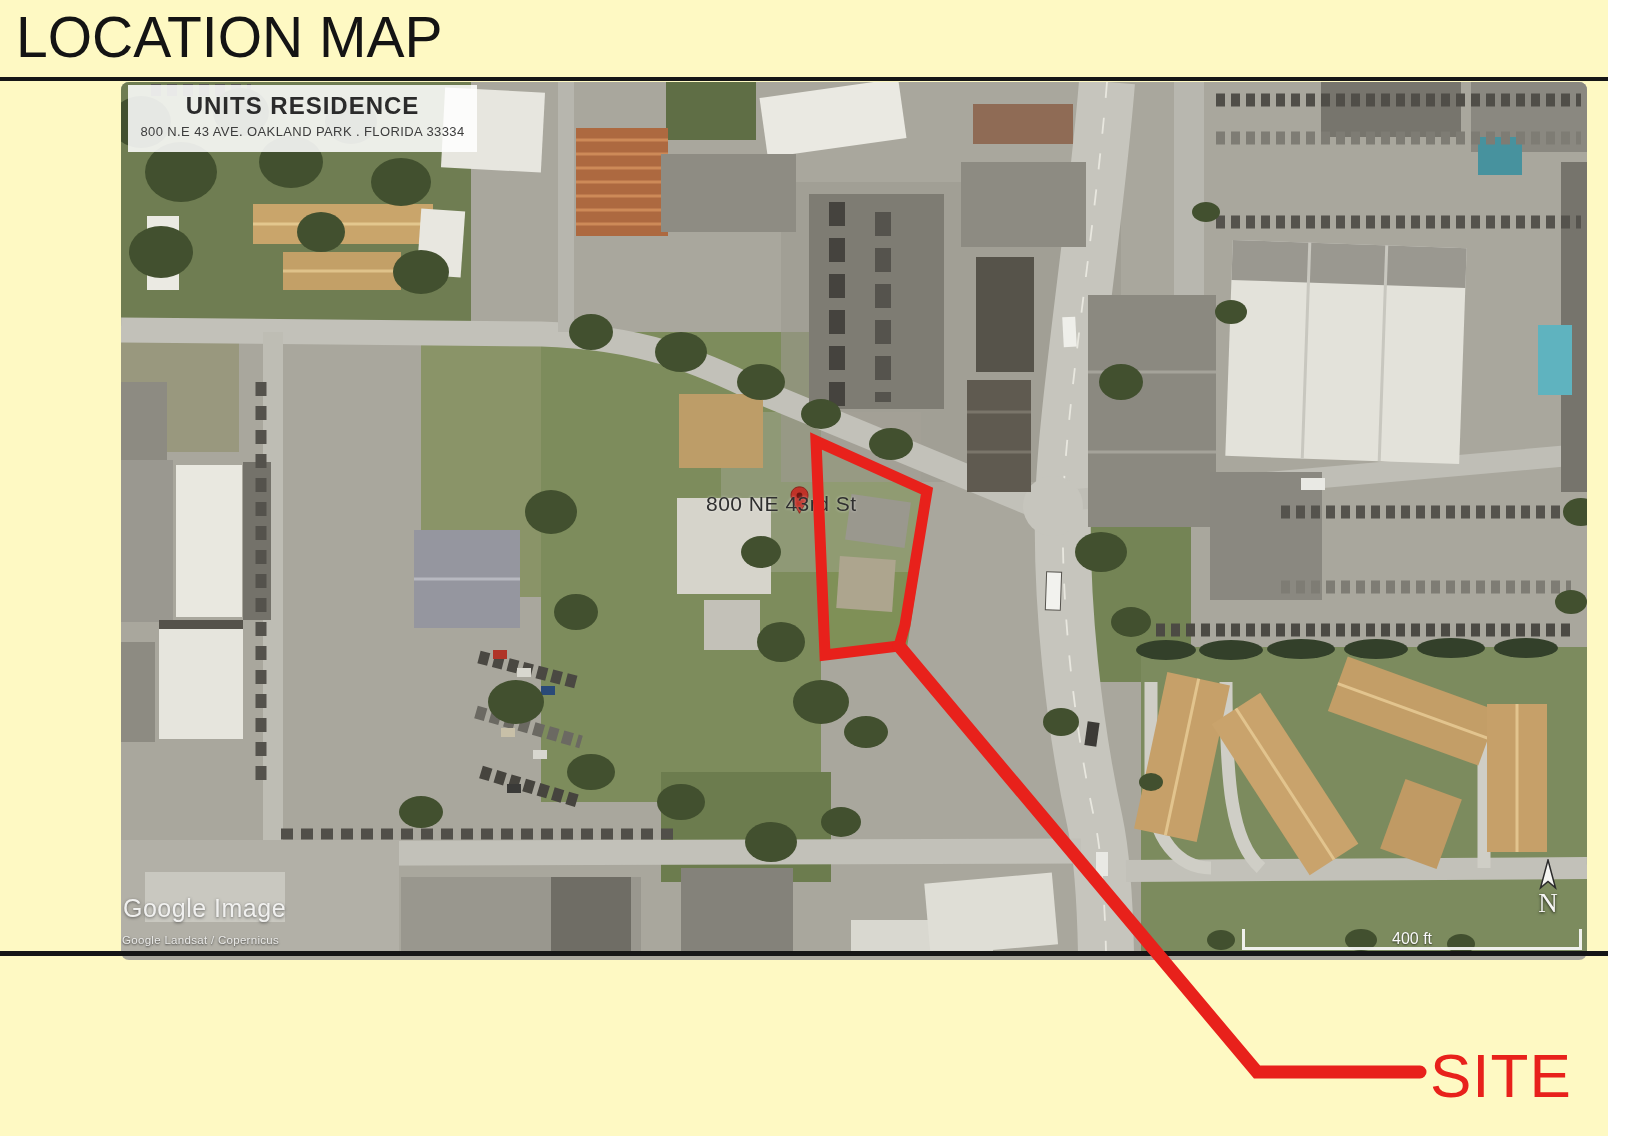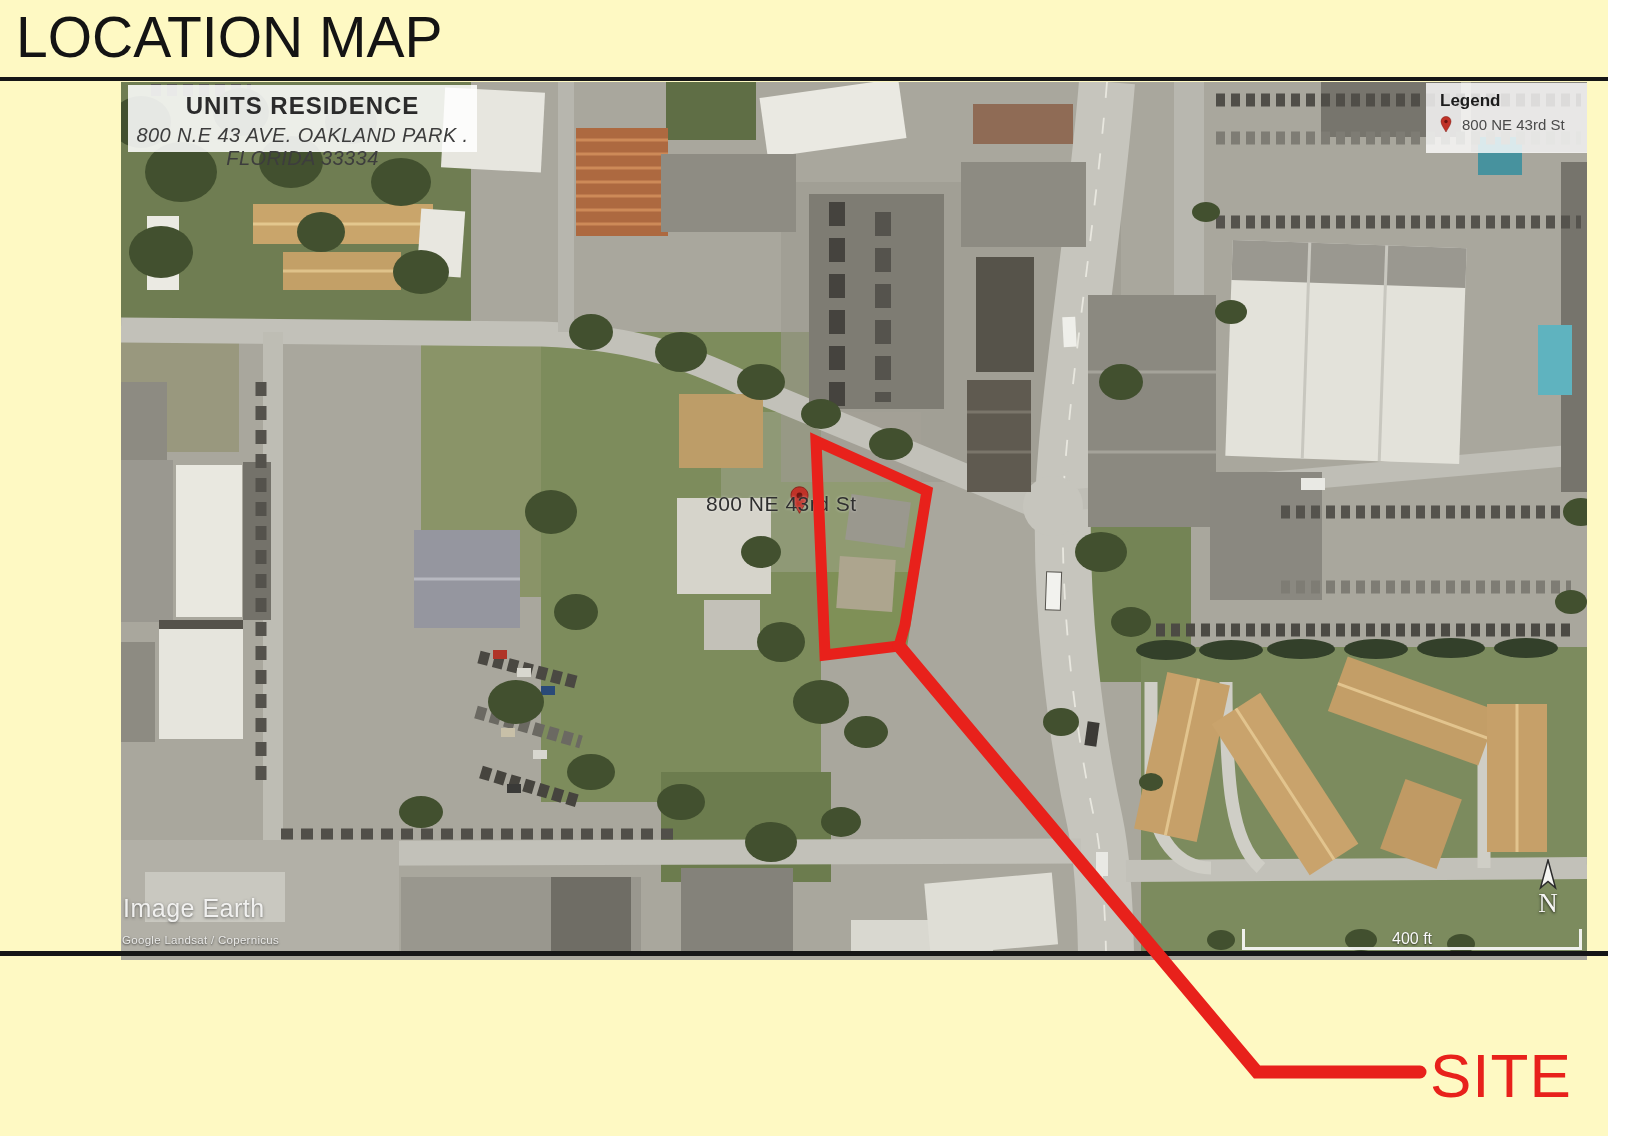--- a/index.html
+++ b/index.html
@@ -4,27 +4,27 @@
 <style>
   html,body{margin:0;padding:0;background:#ffffff;}
   .page{position:relative;width:1608px;height:1136px;background:#fef9c3;overflow:hidden;
         font-family:"Liberation Sans",sans-serif;}
   .page-title{position:absolute;left:16px;top:4px;margin:0;font-size:57px;font-weight:400;
               color:#141414;letter-spacing:0;}
   .rule{position:absolute;left:0;width:1626px;background:#161616;z-index:5;}
   .rule-top{top:77px;height:4px;}
   .rule-bottom{top:951px;height:5px;}
   .map{position:absolute;left:121px;top:82px;width:1466px;height:878px;overflow:hidden;z-index:1;
-       background:#a9a79d;}
+       background:#a9a79d;border-radius:8px;}
   .scene{position:absolute;left:0;top:0;width:1466px;height:871px;display:block;}
   
   .titleblock{position:absolute;left:7px;top:3px;width:349px;height:67px;
               background:rgba(255,255,255,.87);text-align:center;z-index:3;}
   .tb-title{margin-top:7px;font-size:24px;font-weight:bold;color:#2b2b2b;letter-spacing:1px;}
-  .tb-addr{margin-top:4px;font-size:20px;color:#3d3d3d;letter-spacing:.4px;font-style:italic;}
+  .tb-addr{margin-top:4px;font-size:13px;color:#3d3d3d;letter-spacing:.4px;}
   
   .legend{position:absolute;right:0;top:1px;width:161px;height:70px;
           background:rgba(255,255,255,.8);z-index:3;padding-left:14px;box-sizing:border-box;}
   .legend-title{margin-top:8px;font-size:17px;font-weight:bold;color:#1c1c1c;}
   .legend-item{display:flex;align-items:center;margin-top:5px;}
   .legend-label{font-size:15px;color:#4a4a4a;margin-left:10px;}
   
   .pin-map{position:absolute;left:668px;top:404px;width:21px;height:29px;z-index:2;}
   .street-label{position:absolute;left:585px;top:410px;z-index:3;font-size:21px;color:#2f2f2f;
                 letter-spacing:.5px;text-shadow:0 0 3px rgba(255,255,255,.55);white-space:nowrap;}
@@ -280,38 +280,28 @@
         </g>
       <rect x="975" y="770" width="12" height="24" fill="#e9e9e4"></rect>
       <rect x="1180" y="396" width="24" height="12" fill="#e9e9e4"></rect>
     </svg>
 
     <div class="titleblock">
       <div class="tb-title">UNITS RESIDENCE</div>
       <div class="tb-addr">800 N.E 43 AVE. OAKLAND PARK . FLORIDA 33334</div>
     </div>
 
-    <div class="legend">
-      <div class="legend-title">Legend</div>
-      <div class="legend-item">
-        <svg width="12" height="17" viewBox="0 0 24 34">
-          <path class="pin-fill" d="M12 1 C6 1 2 5.4 2 11 C2 17.5 9 26 12 32 C15 26 22 17.5 22 11 C22 5.4 18 1 12 1 Z"></path>
-          <circle class="pin-dot" cx="12" cy="11" r="3.4"></circle>
-        </svg>
-        <span class="legend-label">800 NE 43rd St</span>
-      </div>
-    </div>
 
     <svg class="pin-map" viewBox="0 0 24 34">
       <path class="pin-fill" d="M12 1 C6 1 2 5.4 2 11 C2 17.5 9 26 12 32 C15 26 22 17.5 22 11 C22 5.4 18 1 12 1 Z"></path>
       <circle class="pin-dot" cx="12" cy="11" r="3.4"></circle>
     </svg>
     <span class="street-label">800 NE 43rd St</span>
 
-    <div class="watermark">Image Earth</div>
+    <div class="watermark">Google Image</div>
     <div class="attribution">Google Landsat / Copernicus</div>
 
     <div class="scalebar">
       <span class="scale-label">400 ft</span>
     </div>
 
     <div class="north">
       <svg width="26" height="32" viewBox="0 0 24 30">
         <polygon points="12,1 19,27 12,21 5,27" fill="#f5f5f2" stroke="#2b2b2b" stroke-width="1.4"></polygon>
       </svg>

